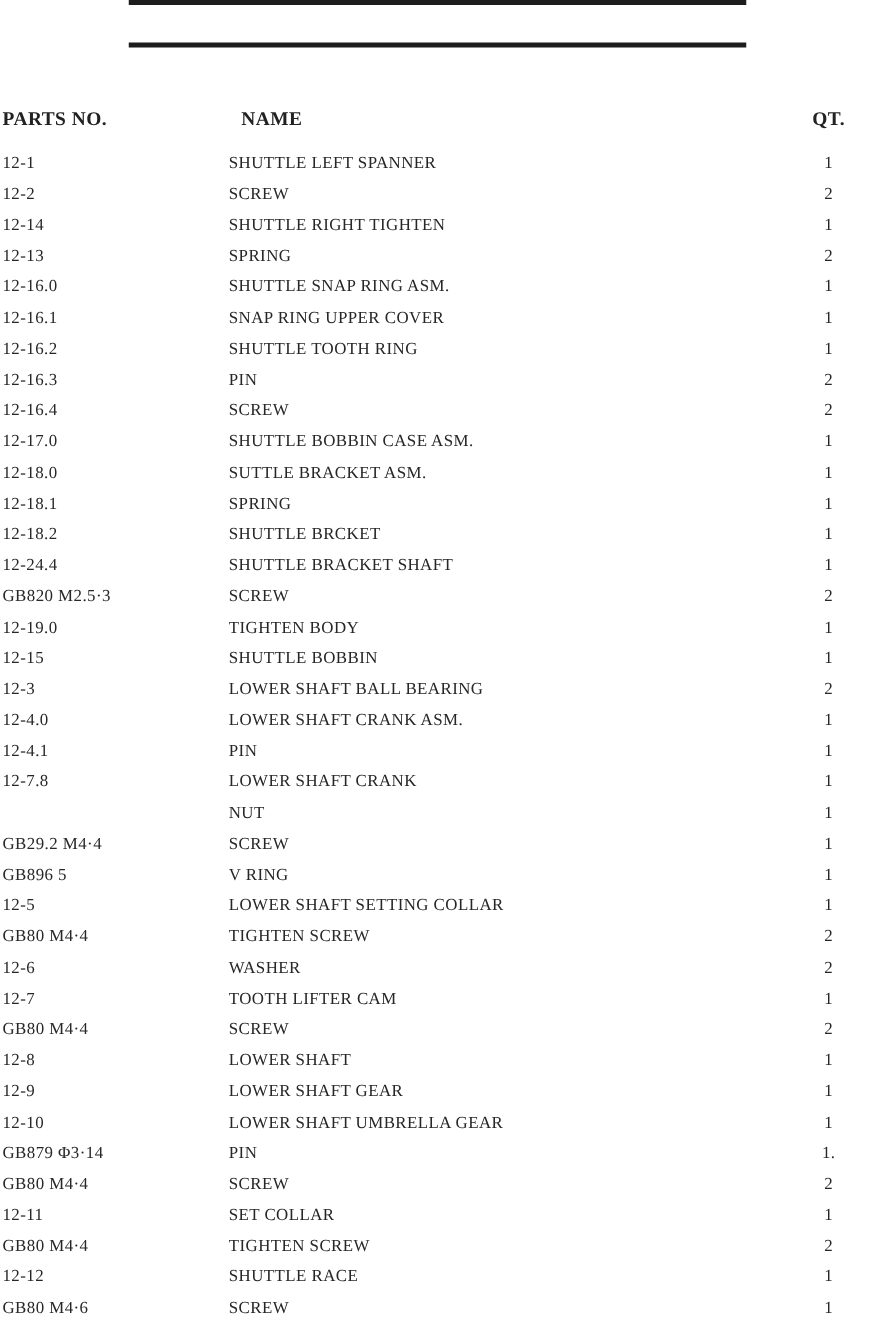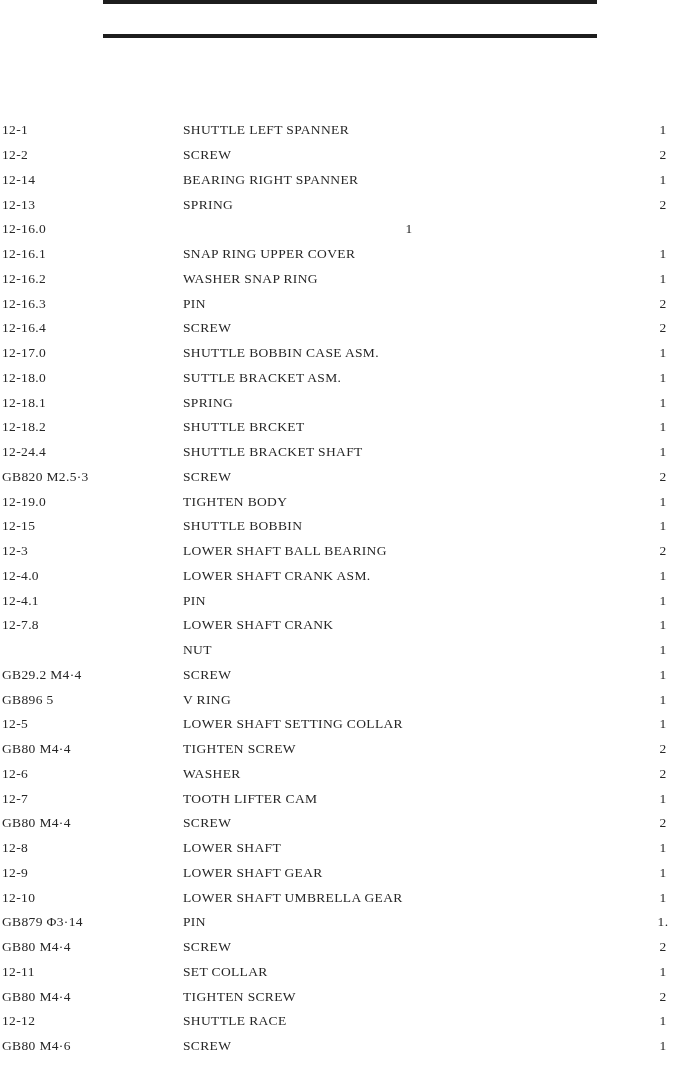--- a/index.html
+++ b/index.html
@@ -64,60 +64,66 @@
   .c-qty { text-align: center; }
 </style>
 </head>
 <body>
 
 <div class="page">
 
   <div class="rule rule-1"></div>
   <div class="rule rule-2"></div>
 
+  <div class="table-header grid-row">
+    <span class="h-part">PARTS NO.</span>
+    <span class="h-name">NAME</span>
+    <span class="h-qty">QT.</span>
+  </div>
 
   <div class="rows" id="rows">
     <div class="row grid-row">
       <span class="c-part">12-1</span>
       <span class="c-name">SHUTTLE LEFT SPANNER</span>
       <span class="c-qty">1</span>
     </div>
 
     <div class="row grid-row">
       <span class="c-part">12-2</span>
       <span class="c-name">SCREW</span>
       <span class="c-qty">2</span>
     </div>
 
     <div class="row grid-row">
       <span class="c-part">12-14</span>
-      <span class="c-name">BEARING RIGHT SPANNER</span>
+      <span class="c-name">SHUTTLE RIGHT TIGHTEN</span>
       <span class="c-qty">1</span>
     </div>
 
     <div class="row grid-row">
       <span class="c-part">12-13</span>
       <span class="c-name">SPRING</span>
       <span class="c-qty">2</span>
     </div>
 
     <div class="row grid-row">
       <span class="c-part">12-16.0</span>
+      <span class="c-name">SHUTTLE SNAP RING ASM.</span>
       <span class="c-qty">1</span>
     </div>
 
     <div class="row grid-row">
       <span class="c-part">12-16.1</span>
       <span class="c-name">SNAP RING UPPER COVER</span>
       <span class="c-qty">1</span>
     </div>
 
     <div class="row grid-row">
       <span class="c-part">12-16.2</span>
-      <span class="c-name">WASHER SNAP RING</span>
+      <span class="c-name">SHUTTLE TOOTH RING</span>
       <span class="c-qty">1</span>
     </div>
 
     <div class="row grid-row">
       <span class="c-part">12-16.3</span>
       <span class="c-name">PIN</span>
       <span class="c-qty">2</span>
     </div>
 
     <div class="row grid-row">

